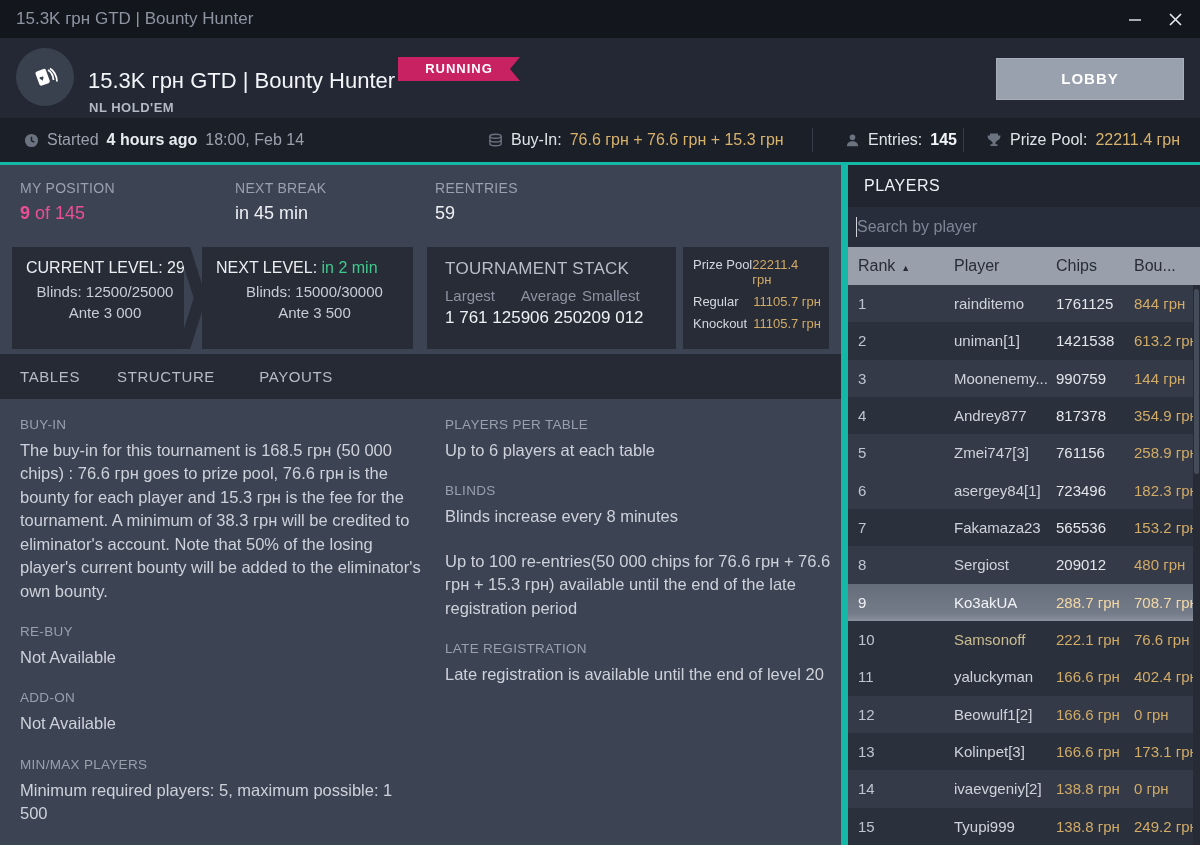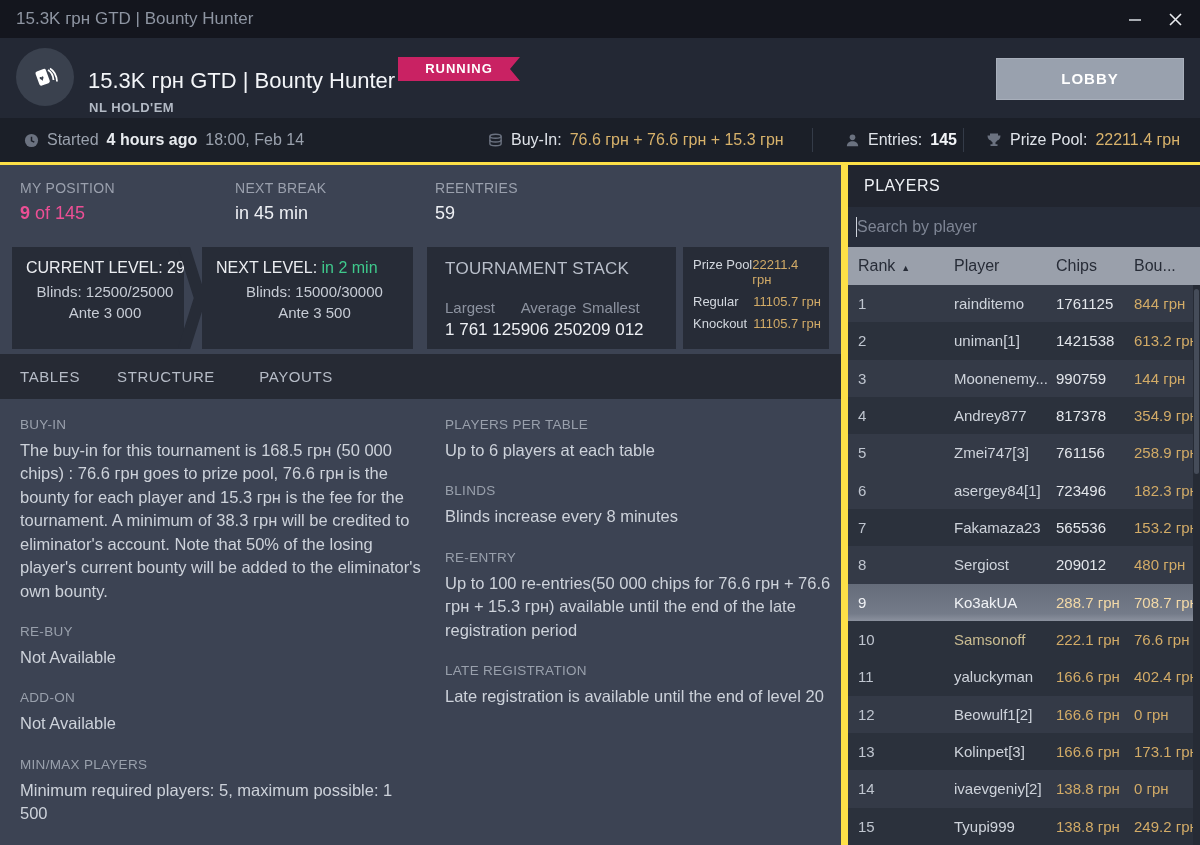--- a/index.html
+++ b/index.html
@@ -30,42 +30,42 @@
   .ib-entries { left:845px; }
   .ib-prize { left:986px; }
   .ib-dim { color:#9aa1ad; }
   .ib-strong { color:#e8ebef; font-weight:bold; }
   .ib-label { color:#dfe3e9; }
   .ib-gold { color:#d8b26b; }
   .ib-white { color:#f2f4f7; font-weight:bold; }
   .ib-divider { position:absolute; top:10px; width:1px; height:24px; background:#343b48; }
 
   
-  .main { position:absolute; top:162px; left:0; right:0; bottom:0; background:#fde047; }
+  .main { position:absolute; top:162px; left:0; right:0; bottom:0; background:#14b8a6; }
   .left-content { position:absolute; top:3px; left:0; width:841px; bottom:0; background:#3c4353; }
 
   
   .stat { position:absolute; }
   .stat-label { font-size:14px; color:#9aa0ad; letter-spacing:.3px; }
   .stat-value { font-size:18px; color:#eef0f4; margin-top:7px; }
   .stat-pink { color:#ec4f95; }
   .stat-pink b { font-weight:bold; }
 
   
   .boxes-row { position:absolute; top:82px; left:0; right:0; height:102px; }
   .lv-box { position:absolute; top:0; height:102px; background:#272c37; padding:12px 0 0 14px; }
   .box-cur { left:12px; width:172px; }
   .box-next { left:202px; width:211px; }
   .chev { position:absolute; left:178px; top:0; }
   .box-stack { left:427px; width:249px; padding-left:18px; }
   .box-pool { left:683px; width:146px; padding:10px 8px 0 10px; }
   .lv-title { font-size:16px; color:#eceef2; margin-bottom:6px; white-space:nowrap; }
   .lv-line { font-size:15px; color:#c7ccd5; margin-bottom:4px; white-space:nowrap;text-align:center; }
   .lv-green { color:#3fc98c; }
-  .stack-title { font-size:17px; color:#b9bfca; margin-bottom:20px; letter-spacing:.3px; }
+  .stack-title { font-size:17px; color:#b9bfca; margin-bottom:8px; letter-spacing:.3px; }
   .stack-cols { display:flex; }
   .stack-col .sc-label { font-size:15px; color:#8d93a0; margin-bottom:4px; }
   .stack-col .sc-value { font-size:17px; color:#eef0f4; white-space:nowrap; }
   .pool-row { display:flex; justify-content:space-between; margin-bottom:7px; font-size:13px; }
   .pool-label { color:#d3d8df; }
   .pool-value { color:#d2ab67; }
 
   
   .tabbar { position:absolute; top:189px; left:0; width:841px; height:45px; background:#262a34; display:flex; }
   .tab { height:45px; line-height:45px; text-align:center; font-size:15px; letter-spacing:.6px; color:#b6bcc7; cursor:pointer; }
@@ -278,21 +278,20 @@
       <div class="info-col col-r">
         <div>
           <div class="sect-title">PLAYERS PER TABLE</div>
           <div class="sect-body">Up to 6 players at each table</div>
         </div>
         <div>
           <div class="sect-title">BLINDS</div>
           <div class="sect-body">Blinds increase every 8 minutes</div>
         </div>
         <div>
-          <div class="sect-title">RE-ENTRY</div>
           <div class="sect-body">Up to 100 re-entries(50 000 chips for 76.6 грн + 76.6 грн + 15.3 грн) available until the end of the late registration period</div>
         </div>
         <div>
           <div class="sect-title">LATE REGISTRATION</div>
           <div class="sect-body">Late registration is available until the end of level 20</div>
         </div>
       </div>
     </div>
 
     <div class="players-panel">

